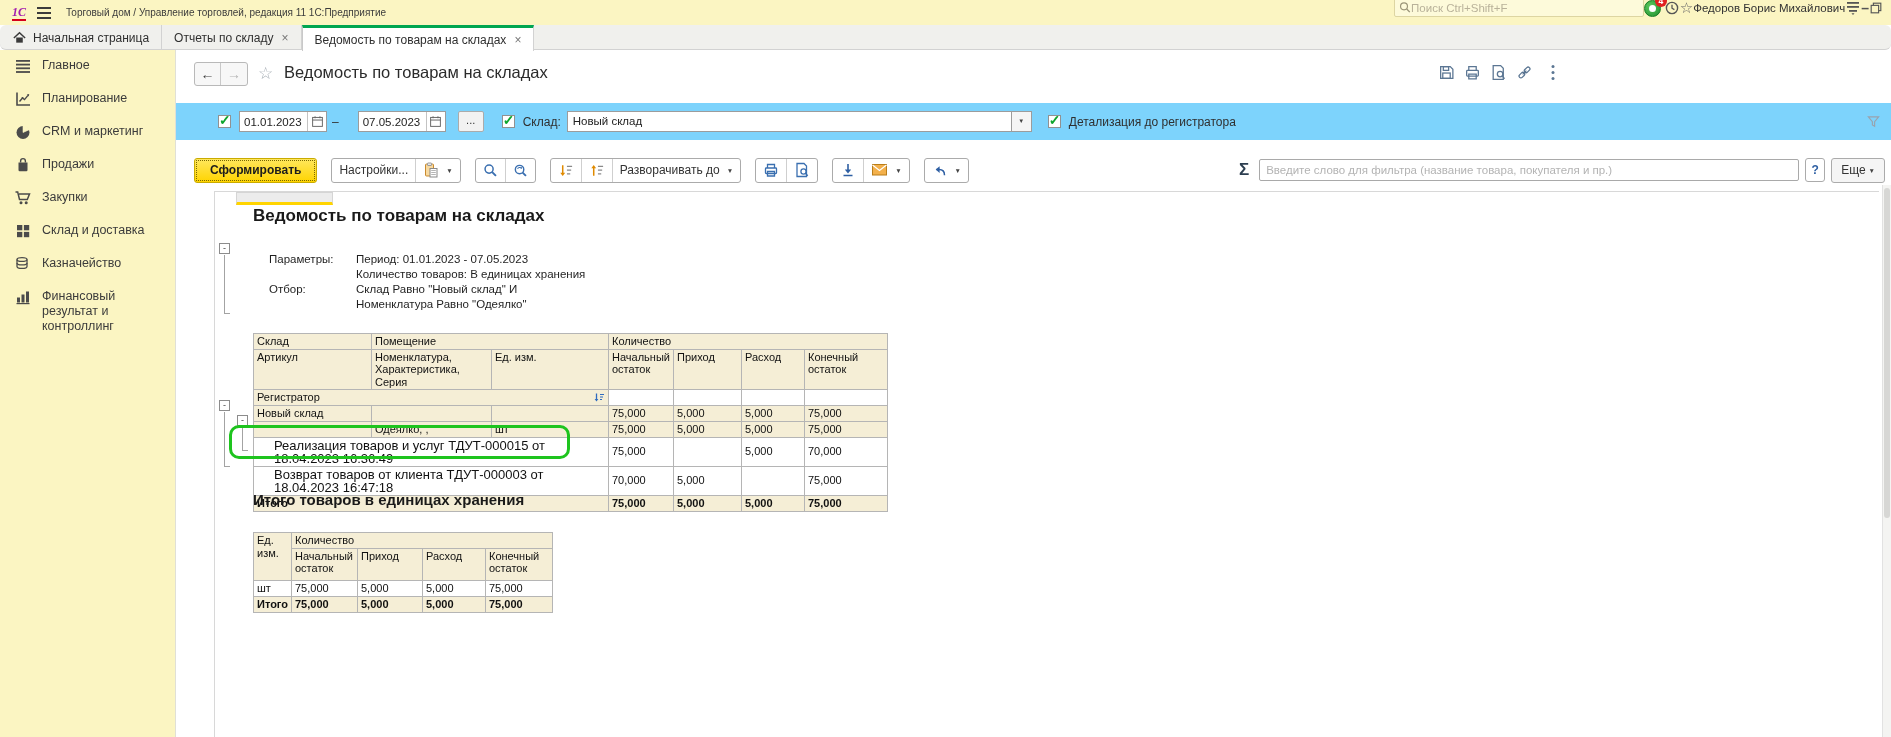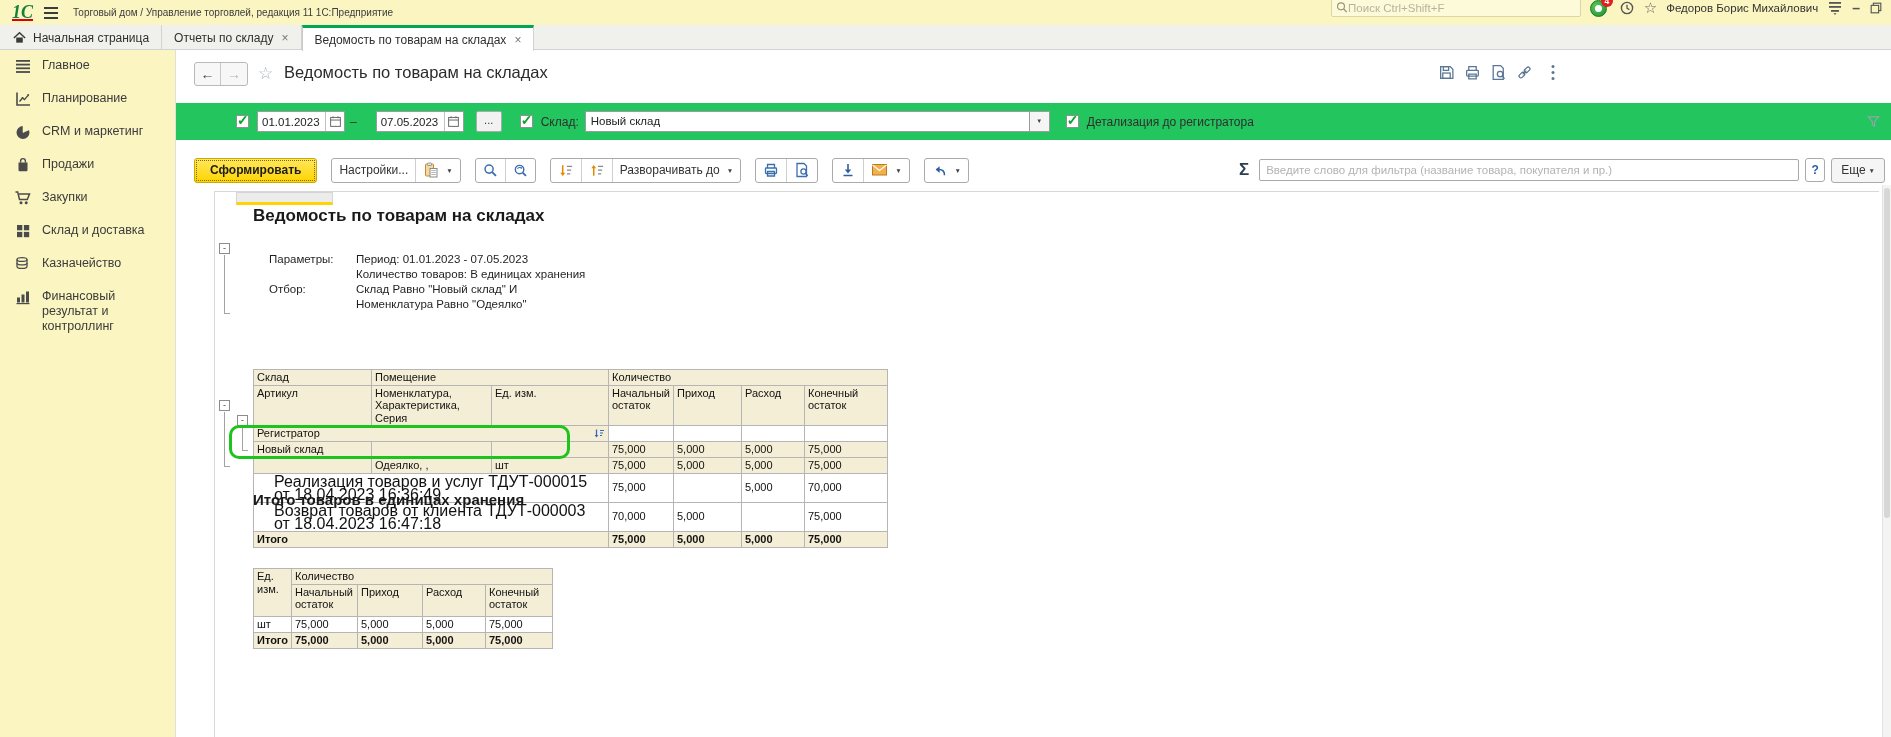--- a/index.html
+++ b/index.html
@@ -1,36 +1,36 @@
 <!DOCTYPE html>
 <html><head>
 <meta charset="utf-8">
 <style>
   * { margin:0; padding:0; box-sizing:border-box; }
   html,body { width:1891px; height:737px; overflow:hidden; font-family:"Liberation Sans", sans-serif; background:#fff; }
   svg { display:block; }
 
   
   .topbar { position:absolute; left:0; top:0; width:1891px; height:25px; background:#fbf5c2; display:flex; align-items:center; z-index:30; }
-  .logo-1c { font-family:"Liberation Serif", serif; font-style:italic; font-weight:bold; color:#15803d; font-size:18px; margin:0 10px 0 12px; border-bottom:2px solid #d6001c; line-height:14px; }
+  .logo-1c { font-family:"Liberation Serif", serif; font-style:italic; font-weight:bold; color:#a21caf; font-size:12px; margin:0 10px 0 12px; border-bottom:2px solid #d6001c; line-height:14px; }
   .hamb { margin-right:14px; cursor:pointer; }
   .app-title { font-size:10px; color:#3c3c3c; }
-  .topbar-right { position:absolute; right:8px; top:0; height:15px; display:flex; align-items:center; gap:9px; }
+  .topbar-right { position:absolute; right:8px; top:0; height:15px; display:flex; align-items:center; }
   .gsearch { display:flex; align-items:center; width:250px; height:19px; background:#fdfada; border:1px solid #ddd5a2; border-radius:2px; padding:0 4px; }
   .gsearch input { border:none; outline:none; background:transparent; font-size:11.5px; color:#444; width:100%; font-family:"Liberation Sans", sans-serif; }
   .gsearch input::placeholder { color:#b9b29a; }
   .notif-wrap { position:relative; width:20px; height:20px; }
   .notif-circle { position:absolute; left:0; top:2px; width:17px; height:17px; border-radius:50%; background:radial-gradient(circle at 35% 35%, #5cc75c, #1d8f2e); border:1px solid #157a24; }
   .notif-circle::after { content:""; position:absolute; left:4px; top:4px; width:7px; height:7px; border-radius:50%; background:#fff; }
   .notif-badge { position:absolute; right:-3px; top:-3px; min-width:12px; height:12px; background:#e02020; border-radius:7px; color:#fff; font-size:8.5px; line-height:12px; text-align:center; padding:0 2px; font-weight:bold; }
   .user-name { font-size:11.5px; color:#333; }
   .win-min { font-size:14px; color:#555; font-weight:bold; line-height:10px; cursor:pointer; }
 
   
-  .tabbar { position:absolute; left:0; top:25px; width:1891px; height:25px; background:#f0f0ed; border-bottom:1px solid #d2d2d2; display:flex; z-index:25; }
+  .tabbar { position:absolute; left:0; top:25px; width:1891px; height:25px; background:#f0f0ed; border-bottom:1px solid #d2d2d2; display:flex; z-index:25;border-radius:6px; }
   .tab { display:flex; align-items:center; gap:6px; padding:0 12px; font-size:12px; color:#2f2f2f; border-right:1px solid #d2d2d2; cursor:pointer; height:25px; }
   .tab.active { background:#fff; border-top:3px solid #00a651; border-left:1px solid #c9c9c9; height:26px; }
   .tab .x-icon { color:#777; font-size:12px; margin-left:2px; cursor:pointer; }
 
   
   .sidebar { position:absolute; left:0; top:50px; width:175px; height:687px; background:#fbf5c2; z-index:10; }
   .side-item { display:flex; gap:10px; padding:8px 6px 8px 14px; font-size:12.5px; color:#3b3b3b; line-height:15px; cursor:pointer; align-items:flex-start; }
   .side-item .ic { width:18px; height:18px; flex:0 0 18px; color:#4b4b4b; margin-top:-1px; }
 
   
@@ -42,21 +42,21 @@
   .nav-btn { width:26px; height:22px; display:flex; align-items:center; justify-content:center; font-size:14px; }
   .nav-btn.back { color:#3f3f3f; border-right:1px solid #c9c9c9; cursor:pointer; }
   .nav-btn.fwd { color:#b5b5b5; }
   .fav-star { position:absolute; left:82px; top:13px; font-size:17px; color:#a9b0b7; cursor:pointer; }
   .page-title { position:absolute; left:108px; top:13px; font-size:16.5px; color:#2b2b2b; }
   .hdr-icons { position:absolute; left:1262px; top:14px; display:flex; gap:9px; align-items:center; }
   .hdr-icons .hic { width:17px; height:17px; cursor:pointer; }
   .hdr-icons .kebab { margin-left:8px; }
 
   
-  .filterbar { position:absolute; left:0; top:53px; width:100%; height:37px; background:#22c55e; display:flex; align-items:center; padding-left:60px; }
+  .filterbar { position:absolute; left:0; top:53px; width:100%; height:37px; background:#7dd3fc; display:flex; align-items:center; padding-left:42px; }
   .cbx { width:13px; height:13px; background:#fff; border:1px solid #919191; position:relative; flex:0 0 13px; cursor:pointer; }
   .cbx::after { content:"✓"; position:absolute; left:0px; top:-4px; color:#0ca52c; font-size:14px; font-weight:bold; }
   .date-field { display:flex; align-items:center; width:88px; height:21px; background:#fff; border:1px solid #9c9c9c; margin-left:8px; }
   .date-field .dval { flex:1; font-size:11.5px; padding:0 4px; color:#222; }
   .date-field .cal { width:19px; height:19px; border-left:1px solid #c3c3c3; display:flex; align-items:center; justify-content:center; cursor:pointer; }
   .dash { margin:0 5px; color:#333; font-size:12px; }
   .dots-btn { width:26px; height:21px; margin-left:12px; background:#f2f2f2; border:1px solid #ababab; border-radius:2px; font-size:11px; color:#333; text-align:center; line-height:17px; cursor:pointer; }
   .flt-label { font-size:12px; color:#2f2f2f; margin:0 4px 0 8px; }
   .combo { display:flex; height:21px; margin-left:2px; }
   .combo .cval { width:445px; background:#fff; border:1px solid #9c9c9c; font-size:11.5px; padding:3px 5px; color:#222; }
@@ -83,33 +83,33 @@
   .cell-cursor { position:absolute; left:60px; top:7px; width:97px; height:13px; background:#ececec; border:1px solid #d5d5d5; border-bottom:3px solid #ffd400; }
   .rep-title { position:absolute; left:77px; top:21px; font-size:17px; font-weight:bold; color:#1a1a1a; }
   .p-label { position:absolute; font-size:11.5px; color:#1f1f1f; }
   .p-line  { position:absolute; font-size:11.5px; color:#1f1f1f; }
 
   .tree-box { position:absolute; width:11px; height:11px; background:#fff; border:1px solid #8c8c8c; font-size:9px; line-height:9px; text-align:center; color:#444; cursor:pointer; }
   .tree-box::after { content:"-"; }
   .tree-v { position:absolute; width:1px; background:#a3a3a3; }
   .tree-h { position:absolute; height:1px; background:#a3a3a3; }
 
-  table.rep { border-collapse:collapse; table-layout:fixed; position:absolute; font-size:11px; color:#111;margin-top:36px; }
+  table.rep { border-collapse:collapse; table-layout:fixed; position:absolute; font-size:11px; color:#111; }
   table.rep th, table.rep td { border:1px solid #b5b5b5; padding:1px 3px; font-weight:normal; text-align:left; overflow:hidden; white-space:normal; }
   table.rep thead th { background:#f5eed6; vertical-align:top; line-height:12.5px; }
   .mt { left:77px; top:148px; width:634px; }
   .mt .hr1 th { height:14px; }
   .mt .hr2 th { height:36px; }
   .mt .reg th { background:#f5eed6; height:15px; position:relative; }
   .mt .reg th.wht { background:#fff; }
   .sort-ic { position:absolute; right:3px; top:2px; }
   td.num { text-align:right; }
   tr.row-group td { background:#f5eed6; height:15px; line-height:13px; }
   tr.row-detail td { background:#fff; height:15px; line-height:13px; }
-  tr.row-detail td.ind { padding-left:20px; font-size:16px; }
+  tr.row-detail td.ind { padding-left:20px; font-size:13px; }
   tr.row-total td { background:#f5eed6; font-weight:bold; height:15px; line-height:13px; }
   tr.row-plain td { background:#fff; height:14px; line-height:13px; }
 
   .green-box { position:absolute; left:53px; top:240px; width:341px; height:34px; border:3px solid #1ec41e; border-radius:10px; pointer-events:none; }
 
   .rep-title2 { position:absolute; left:77px; top:306px; font-size:15px; font-weight:bold; color:#1a1a1a; }
   .tt { left:77px; top:347px; width:299px; }
   .tt .hr1 th { height:14px; }
   .tt .hr2 th { height:32px; }
 

